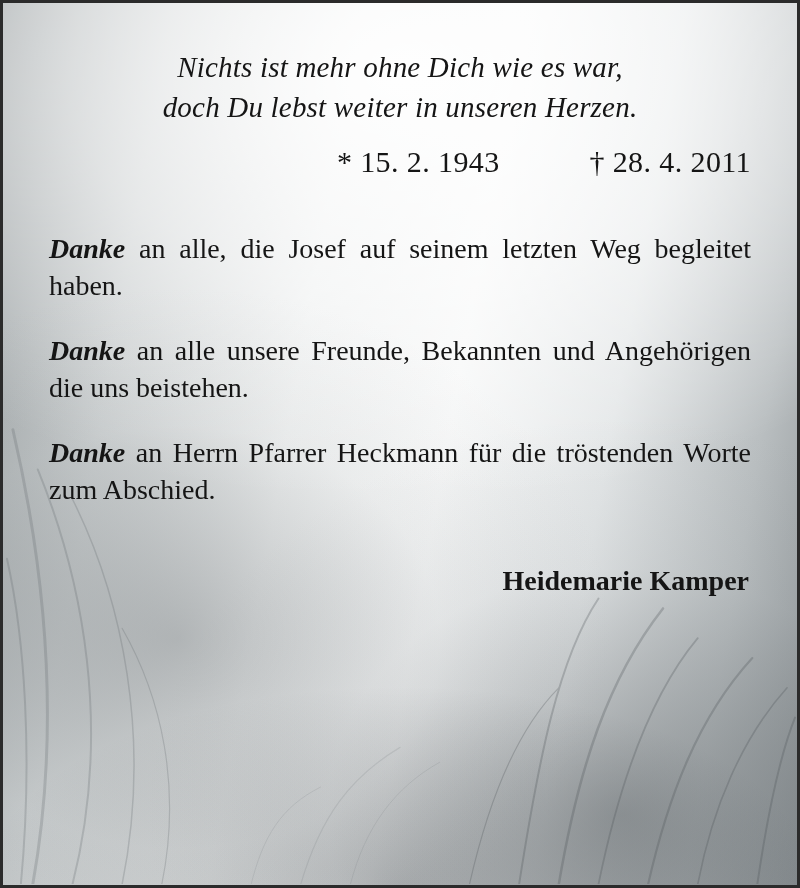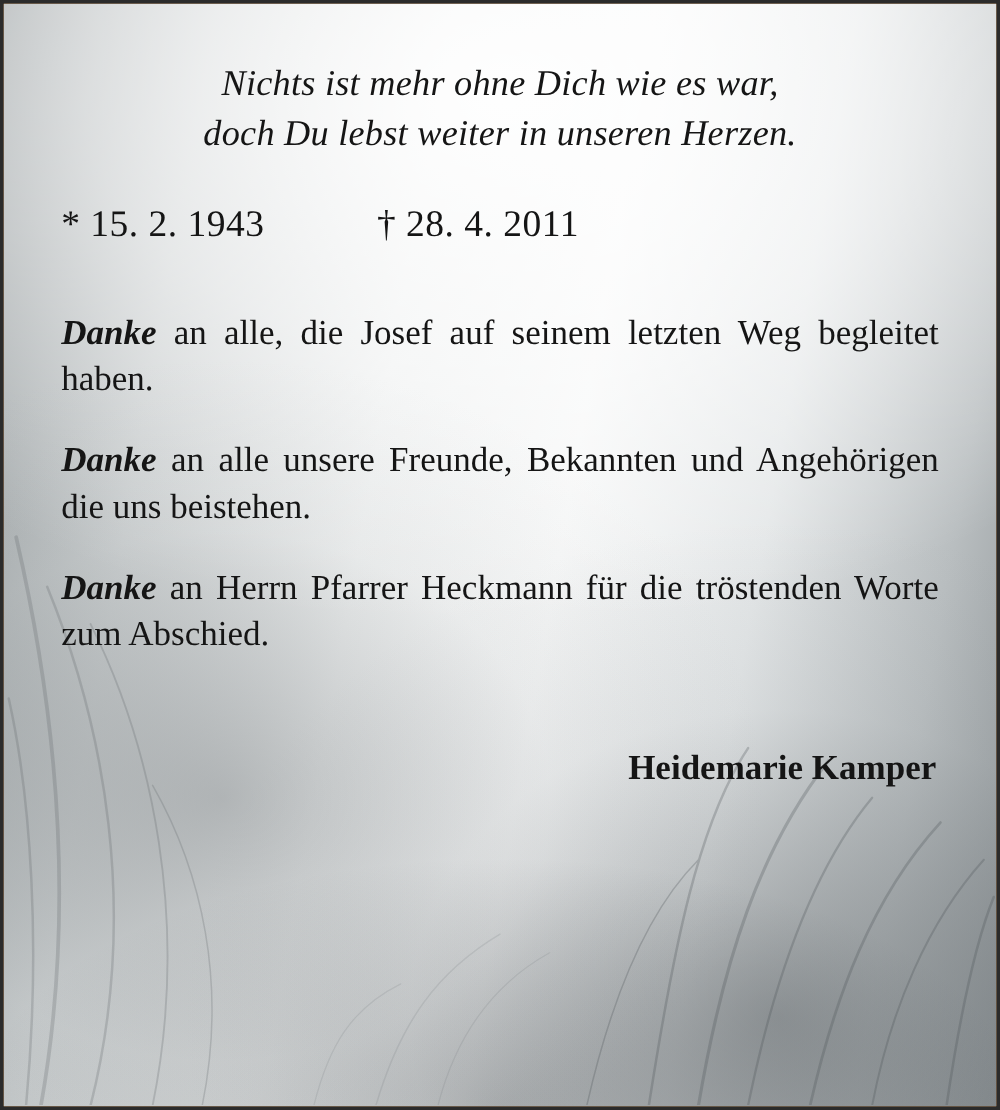--- a/index.html
+++ b/index.html
@@ -12,21 +12,21 @@
     height: 888px;
     font-family: "Liberation Serif", serif;
     overflow: hidden;
   }
   .card {
     position: relative;
     width: 800px;
     height: 888px;
     box-sizing: border-box;
     border: 3px solid #2b2b2b;
-    background: #fdba74;
+    background: #c4b5fd;
     overflow: hidden;
   }
   
   .bg {
     position: absolute;
     inset: 0;
     background:
       radial-gradient(120% 70% at 50% 8%, rgba(255,255,255,0.95) 0%, rgba(255,255,255,0.55) 35%, rgba(255,255,255,0.0) 70%),
       linear-gradient(100deg, #9aa0a2 0%, #c9cdce 18%, #eceeee 38%, #f6f7f7 55%, #e3e6e7 72%, #b9bec0 88%, #8e9497 100%);
   }
@@ -60,23 +60,23 @@
   }
   .name {
     text-align: center;
     font-weight: bold;
     font-size: 58px;
     line-height: 1;
     margin-top: 64px;
     letter-spacing: 0.5px;
   }
   .dates {
-    text-align: left;
+    text-align: right;
     font-size: 30px;
-    margin-top: 36px;
+    margin-top: 18px;
     letter-spacing: 0.4px;
   }
   .dates .gap {
     display: inline-block;
     width: 74px;
   }
   .body {
     margin-top: 52px;
   }
   .para {
@@ -85,21 +85,21 @@
     margin-bottom: 22px;
     text-align: justify;
     text-justify: inter-word;
   }
   .para:last-child { margin-bottom: 14px; }
   .para .lead {
     font-weight: bold;
     font-style: italic;
   }
   .signature {
-    margin-top: 72px;
+    margin-top: 56px;
     text-align: right;
     font-weight: bold;
     font-size: 28px;
     padding-right: 2px;
   }
   .place {
     margin-top: 46px;
     font-weight: bold;
     font-size: 27px;
   }

